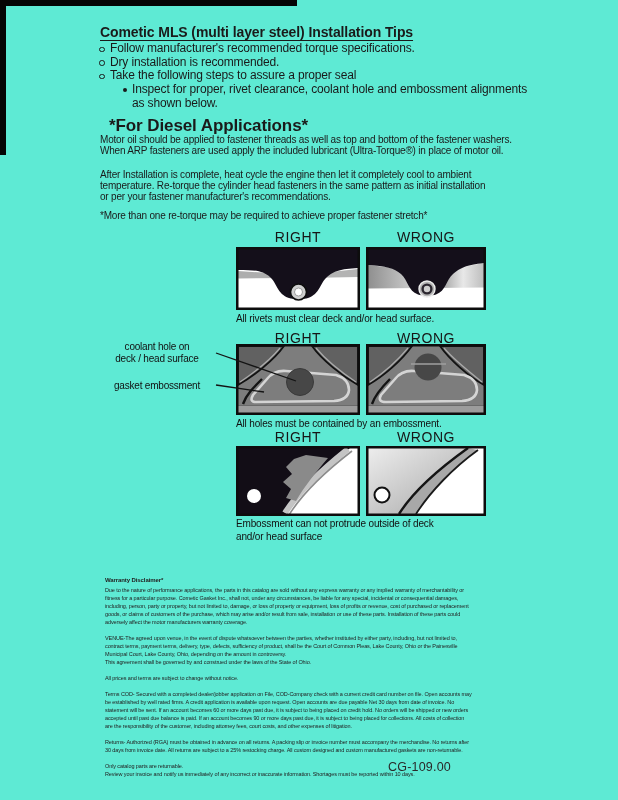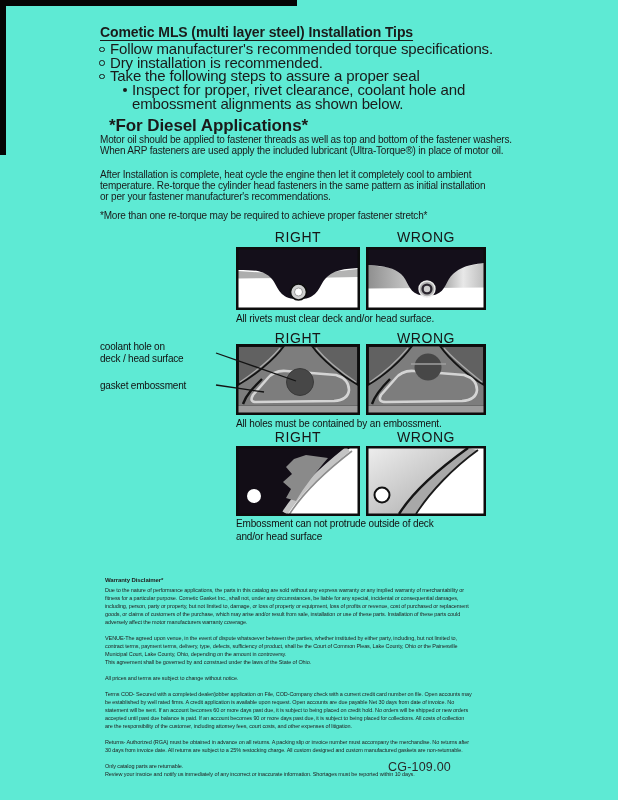--- a/index.html
+++ b/index.html
@@ -4,36 +4,36 @@
 <style>
   html,body{margin:0;padding:0;background:#e9e9e9;}
   .page{position:relative;width:618px;height:800px;background:#5eead4;overflow:hidden;
         font-family:"Liberation Sans","DejaVu Sans",sans-serif;color:#1a1a1a;margin:0 auto;}
   .scan-top{position:absolute;left:0;top:0;width:297px;height:6px;background:#050505;}
   .scan-left{position:absolute;left:0;top:0;width:6px;height:155px;background:#050505;}
 
   .abs{position:absolute;}
   .doc-title{left:100px;top:24px;width:430px;font-size:14px;font-weight:bold;
              text-decoration:underline;text-underline-offset:3px;letter-spacing:-0.1px;}
-  .bullets{left:100px;top:42px;width:440px;font-size:15px;line-height:13.7px;letter-spacing:-0.15px;}
+  .bullets{left:100px;top:42px;width:440px;font-size:12px;line-height:13.7px;letter-spacing:-0.15px;}
   .bullet-item{position:relative;padding-left:10px;}
   .bullet-item .ring{position:absolute;left:-1px;top:4.5px;width:3.5px;height:3.5px;
                      border:1px solid #1a1a1a;border-radius:50%;}
   .sub-item{position:relative;margin-left:23px;padding-left:9px;}
   .sub-item .dot{position:absolute;left:0;top:5px;width:4px;height:4px;background:#1a1a1a;border-radius:50%;}
 
   .diesel-heading{left:109px;top:116px;font-size:17px;font-weight:bold;letter-spacing:-0.1px;}
   .body-para{left:100px;width:440px;font-size:10px;line-height:11px;letter-spacing:-0.2px;white-space:pre-line;}
   .para1{top:134px;}
   .para2{top:169px;}
   .note{top:210px;}
 
   .rw-label{font-size:14px;letter-spacing:0.6px;text-align:center;color:#161616;}
   .caption{font-size:10px;letter-spacing:-0.15px;color:#111;white-space:pre-line;line-height:12.5px;}
-  .ann-label{font-size:10px;letter-spacing:-0.2px;text-align:left;line-height:11.5px;color:#111;}
+  .ann-label{font-size:10px;letter-spacing:-0.2px;text-align:center;line-height:11.5px;color:#111;}
 
   .panel{position:absolute;}
   .overlay{position:absolute;pointer-events:none;}
 
   .warranty{left:105px;top:576px;width:445px;font-size:5.5px;line-height:8px;
             letter-spacing:-0.1px;color:#222;}
   .warranty p{margin:0 0 8px 0;white-space:pre-line;}
   .warranty .w-head{font-weight:bold;font-size:6px;margin-bottom:2px;}
 
   .footer-code{left:388px;top:760px;font-size:12.5px;letter-spacing:0.2px;color:#2a2a2a;}

